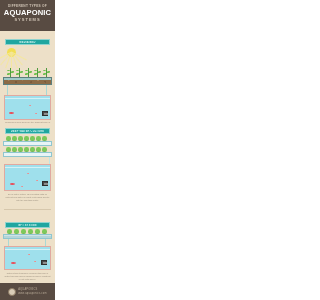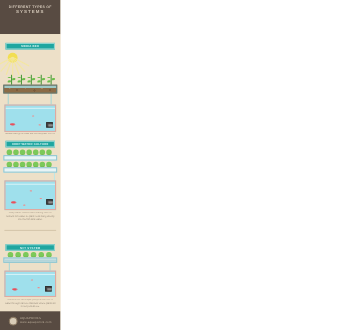--- a/index.html
+++ b/index.html
@@ -304,20 +304,21 @@
     background: #d6c7ac;
   }
 </style>
 </head>
 <body>
 
 <div class="poster">
 
   <div class="header">
     <div class="hdr-kicker">DIFFERENT TYPES OF</div>
+    <div class="hdr-main">AQUAPONIC</div>
     <div class="hdr-sub">SYSTEMS</div>
   </div>
 
   <div class="section" style="top:31px; height:92px;">
 
     <div class="band" style="top:8px;">
       <span class="band-label">MEDIA BED</span>
     </div>
 
     <div class="sun-wrap" style="top:14px;">

